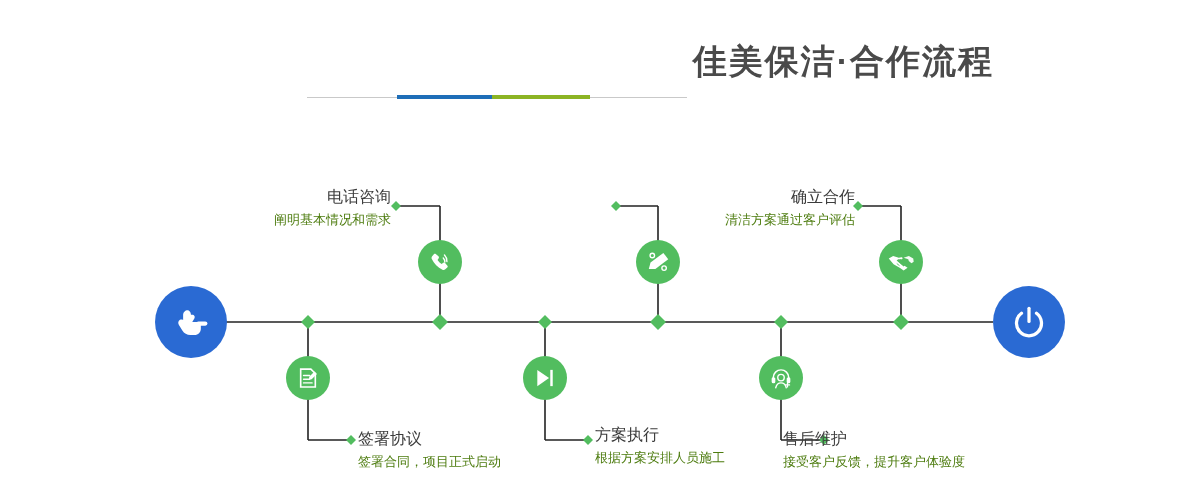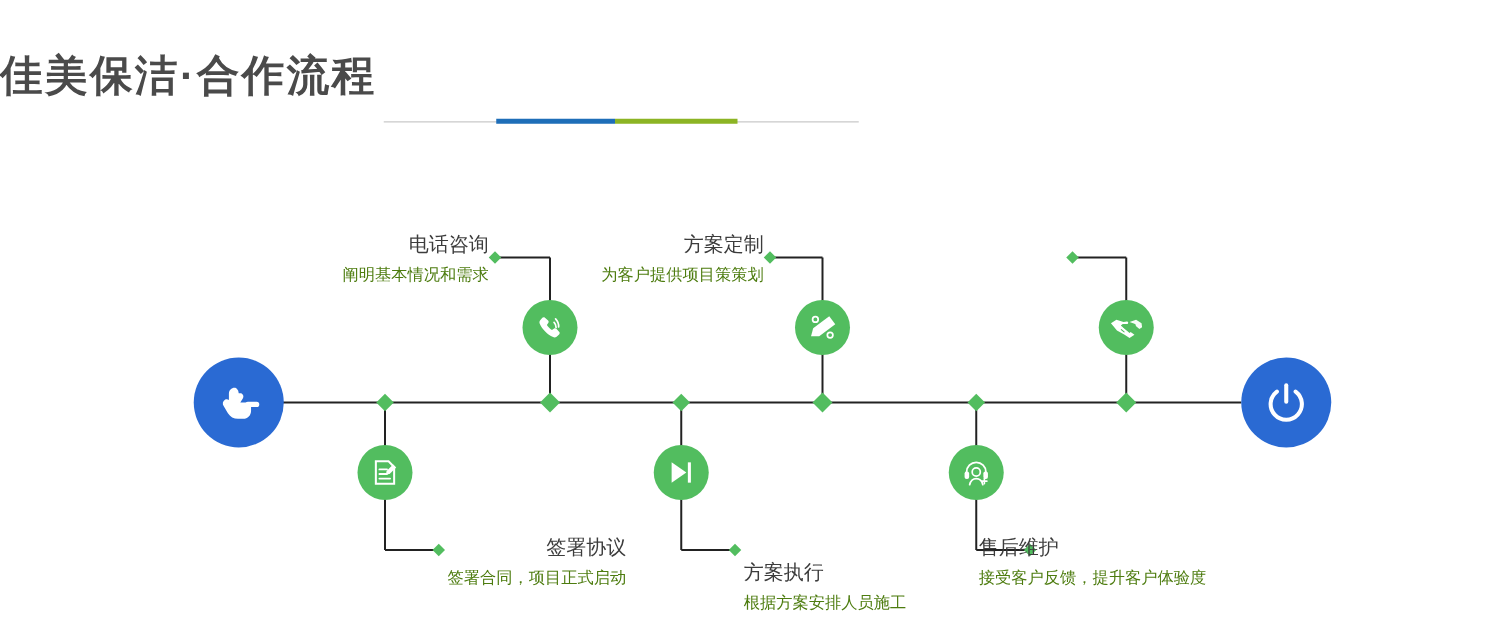--- a/index.html
+++ b/index.html
@@ -17,21 +17,21 @@
     background: #ffffff;
     overflow: hidden;
   }
 
   
   .header {
     position: absolute;
     left: 0;
     top: 0;
     width: 994px;
-    text-align: left;
+    text-align: right;
   }
   .main-title {
     margin: 0;
     padding-top: 38px;
     font-size: 34px;
     font-weight: bold;
     letter-spacing: 2px;
     color: #4a4a4a;
     line-height: 46px;
   }
@@ -217,44 +217,40 @@
 
     <div class="node-circle" style="left:286px; top:356px;">
       <svg width="26" height="26" viewBox="0 0 64 64">
         <path fill="none" stroke="#ffffff" stroke-width="4" d="M14 10h25l11 11v33H14z"></path>
         <line x1="21" y1="26" x2="36" y2="26" stroke="#ffffff" stroke-width="3.6" stroke-linecap="round"></line>
         <line x1="21" y1="35" x2="36" y2="35" stroke="#ffffff" stroke-width="3.6" stroke-linecap="round"></line>
         <line x1="21" y1="44" x2="42" y2="44" stroke="#ffffff" stroke-width="3.6" stroke-linecap="round"></line>
         <path fill="#ffffff" d="M48 16l6 6-13 13-7 1 1-7z"></path>
       </svg>
     </div>
-    <div class="label bottom" style="left:358px; top:428px;text-align:right;">
+    <div class="label bottom" style="left:358px; top:428px;">
       <span class="title">签署协议</span>
       <span class="desc">签署合同，项目正式启动</span>
     </div>
 
     <div class="node-circle" style="left:636px; top:240px;">
       <svg width="26" height="26" viewBox="0 0 64 64">
         <path fill="#ffffff" d="M42 8l14 14-28 28-16 2 2-16z" transform="rotate(8 32 32)"></path>
         <circle cx="18" cy="16" r="5.5" fill="none" stroke="#ffffff" stroke-width="3.4"></circle>
         <circle cx="47" cy="47" r="5.5" fill="none" stroke="#ffffff" stroke-width="3.4"></circle>
       </svg>
     </div>
-    <div class="label top" style="right:591px; top:186px;">
-      <span class="title">方案定制</span>
-      <span class="desc">为客户提供项目策策划</span>
-    </div>
 
     <div class="node-circle" style="left:523px; top:356px;">
       <svg width="26" height="26" viewBox="0 0 64 64">
         <polygon fill="#ffffff" points="13,12 42,32 13,52"></polygon>
         <rect fill="#ffffff" x="45" y="12" width="6" height="40"></rect>
       </svg>
     </div>
-    <div class="label bottom" style="left:595px; top:448px;">
+    <div class="label bottom" style="left:595px; top:424px;">
       <span class="title">方案执行</span>
       <span class="desc">根据方案安排人员施工</span>
     </div>
 
     <div class="node-circle" style="left:759px; top:356px;">
       <svg width="26" height="26" viewBox="0 0 64 64">
         <path d="M13 34v-3a19 19 0 0 1 38 0v3" fill="none" stroke="#ffffff" stroke-width="3.6" stroke-linecap="round"></path>
         <rect x="9" y="30" width="9" height="15" rx="4" fill="#ffffff"></rect>
         <rect x="46" y="30" width="9" height="15" rx="4" fill="#ffffff"></rect>
         <circle cx="32" cy="31" r="8" fill="none" stroke="#ffffff" stroke-width="3.4"></circle>
@@ -268,15 +264,19 @@
       <span class="desc">接受客户反馈，提升客户体验度</span>
     </div>
 
     <div class="node-circle" style="left:879px; top:240px;">
       <svg width="28" height="28" viewBox="0 0 64 64">
         <path fill="#ffffff" d="M4 24l10-6 13 4 6-1c1.6 0 2.6 1.2 2.6 2.4 0 1.3-1 2.4-2.6 2.4h-7.4l-3.6 2.6 16 13.6 2-1.6 7 5-9 6-9-6-14-8z"></path>
         <path fill="#ffffff" d="M60 24l-10-6-12 4 9 3 3 2.6-1 1.4 7 5.6 5-3z" opacity="0.95"></path>
         <path d="M23 36l5 4M27 31l6 5M31 27l6 5" stroke="#52bd5f" stroke-width="2" stroke-linecap="round" fill="none"></path>
       </svg>
     </div>
+    <div class="label top" style="right:347px; top:186px;">
+      <span class="title">确立合作</span>
+      <span class="desc">清洁方案通过客户评估</span>
+    </div>
 
   </div>
 </div>
 
 </body></html>

